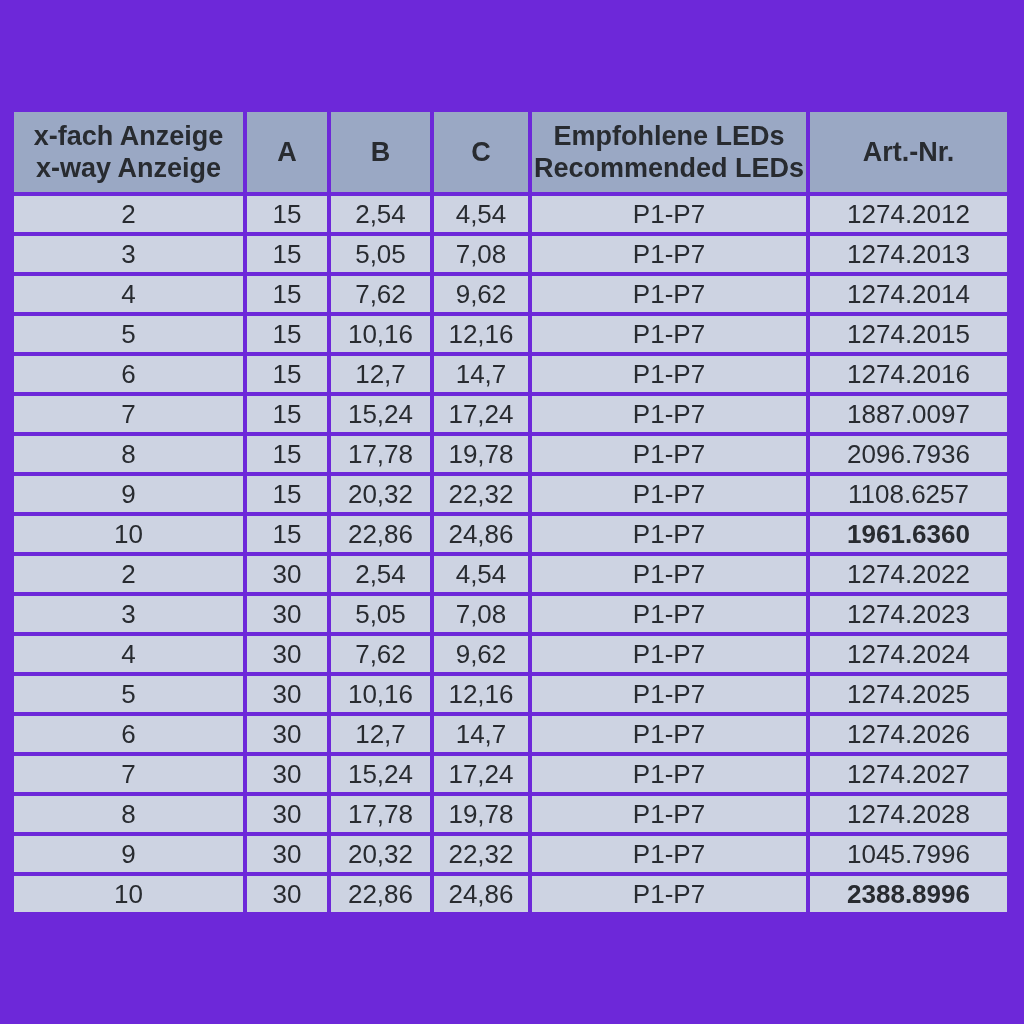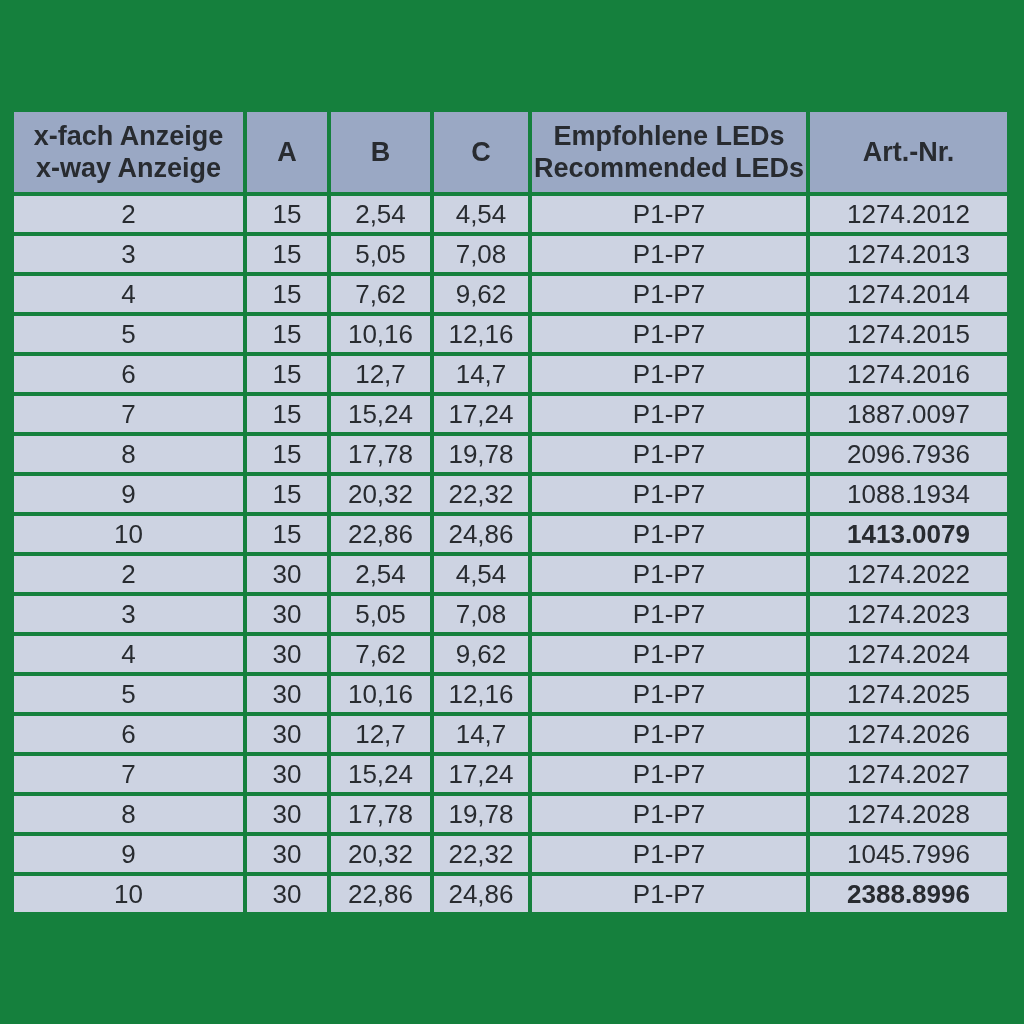--- a/index.html
+++ b/index.html
@@ -14,21 +14,21 @@
     width:1024px;
     height:1024px;
     background:#ffffff;
     font-family:"Liberation Sans","DejaVu Sans",sans-serif;
     color:var(--text);
   }
   .page{
     position:relative;
     width:1024px;
     height:1024px;
-    background:#15803d;
+    background:#6d28d9;
     overflow:hidden;
   }
   table.spec{
     position:absolute;
     left:10px;
     top:108px;
     border-collapse:separate;
     border-spacing:4px;
     table-layout:fixed;
   }
@@ -142,29 +142,29 @@
           <td>19,78</td>
           <td>P1-P7</td>
           <td>2096.7936</td>
         </tr>
         <tr>
           <td>9</td>
           <td>15</td>
           <td>20,32</td>
           <td>22,32</td>
           <td>P1-P7</td>
-          <td>1088.1934</td>
+          <td>1108.6257</td>
         </tr>
         <tr>
           <td>10</td>
           <td>15</td>
           <td>22,86</td>
           <td>24,86</td>
           <td>P1-P7</td>
-          <td class="bold">1413.0079</td>
+          <td class="bold">1961.6360</td>
         </tr>
         <tr>
           <td>2</td>
           <td>30</td>
           <td>2,54</td>
           <td>4,54</td>
           <td>P1-P7</td>
           <td>1274.2022</td>
         </tr>
         <tr>

